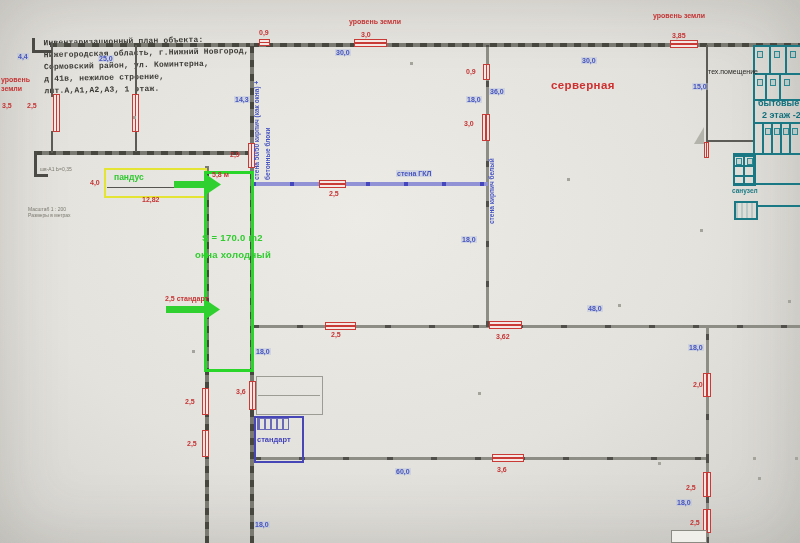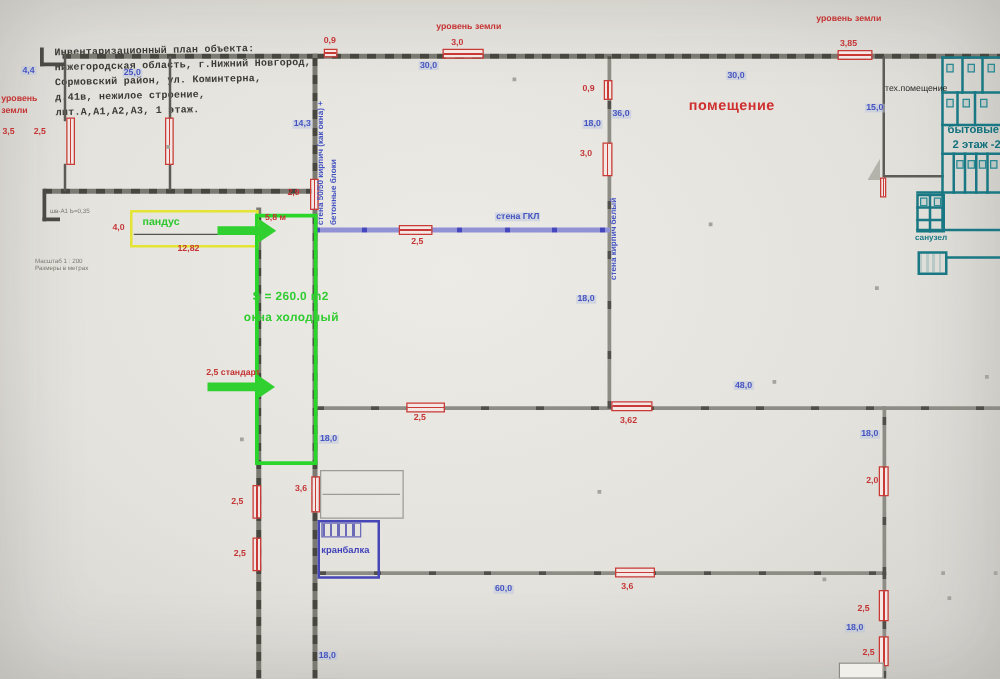--- a/index.html
+++ b/index.html
@@ -186,54 +186,54 @@
       <div class="lbl r" style="left: 27px; top: 102px;">2,5</div>
       <div class="lbl b" style="left: 17px; top: 53px;">4,4</div>
       <div class="lbl b" style="left: 98px; top: 55px;">25,0</div>
       <div class="lbl r" style="left: 259px; top: 29px;">0,9</div>
       <div class="lbl r" style="left: 349px; top: 18px;">уровень земли</div>
       <div class="lbl r" style="left: 361px; top: 31px;">3,0</div>
       <div class="lbl b" style="left: 335px; top: 49px;">30,0</div>
       <div class="lbl r" style="left: 653px; top: 12px;">уровень земли</div>
       <div class="lbl r" style="left: 672px; top: 32px;">3,85</div>
       <div class="lbl b" style="left: 581px; top: 57px;">30,0</div>
-      <div class="lbl rb" style="left: 551px; top: 79px;">помещение</div>
+      <div class="lbl rb" style="left: 551px; top: 79px;">серверная</div>
       <div class="lbl b" style="left: 234px; top: 96px;">14,3</div>
       <div class="lbl r" style="left: 230px; top: 151px;">2,9</div>
       <div class="lbl vb" style="left: 254px; top: 48px; height: 132px;">стена 50/50 кирпич (как окна) +</div>
       <div class="lbl vb" style="left: 265px; top: 70px; height: 110px;">бетонные блоки</div>
       <div class="lbl r" style="left: 466px; top: 68px;">0,9</div>
       <div class="lbl b" style="left: 489px; top: 88px;">36,0</div>
       <div class="lbl b" style="left: 466px; top: 96px;">18,0</div>
       <div class="lbl r" style="left: 464px; top: 120px;">3,0</div>
       <div class="lbl b" style="left: 692px; top: 83px;">15,0</div>
       <div class="lbl k" style="left: 708px; top: 68px;">тех.помещение</div>
       <div class="lbl tb" style="left: 758px; top: 99px;">бытовые п</div>
       <div class="lbl tb" style="left: 762px; top: 111px;">2 этаж -21</div>
       <div class="lbl b" style="left: 396px; top: 170px;">стена ГКЛ</div>
       <div class="lbl r" style="left: 329px; top: 190px;">2,5</div>
       <div class="lbl g" style="left: 114px; top: 173px;">пандус</div>
       <div class="lbl r" style="left: 90px; top: 179px;">4,0</div>
       <div class="lbl r" style="left: 212px; top: 171px;">5,8 м</div>
       <div class="lbl r" style="left: 142px; top: 196px;">12,82</div>
       <div class="lbl vb" style="left: 489px; top: 152px; height: 72px;">стена кирпич белый</div>
       <div class="lbl b" style="left: 461px; top: 236px;">18,0</div>
-      <div class="lbl gl" style="left: 202px; top: 233px;">S = 260.0 m2</div>
+      <div class="lbl gl" style="left: 202px; top: 233px;">S = 170.0 m2</div>
       <div class="lbl gl" style="left: 195px; top: 250px;">окна холодный</div>
       <div class="lbl rsb" style="left: 165px; top: 295px;">2,5 стандарт</div>
       <div class="lbl r" style="left: 331px; top: 331px;">2,5</div>
       <div class="lbl b" style="left: 255px; top: 348px;">18,0</div>
       <div class="lbl r" style="left: 496px; top: 333px;">3,62</div>
       <div class="lbl b" style="left: 587px; top: 305px;">48,0</div>
       <div class="lbl b" style="left: 688px; top: 344px;">18,0</div>
       <div class="lbl r" style="left: 693px; top: 381px;">2,0</div>
       <div class="lbl r" style="left: 236px; top: 388px;">3,6</div>
       <div class="lbl r" style="left: 185px; top: 398px;">2,5</div>
       <div class="lbl r" style="left: 187px; top: 440px;">2,5</div>
-      <div class="lbl sb" style="left: 257px; top: 436px;">кранбалка</div>
+      <div class="lbl sb" style="left: 257px; top: 436px;">стандарт</div>
       <div class="lbl t" style="left: 732px; top: 188px;">санузел</div>
       <div class="lbl r" style="left: 497px; top: 466px;">3,6</div>
       <div class="lbl b" style="left: 395px; top: 468px;">60,0</div>
       <div class="lbl b" style="left: 254px; top: 521px;">18,0</div>
       <div class="lbl r" style="left: 686px; top: 484px;">2,5</div>
       <div class="lbl b" style="left: 676px; top: 499px;">18,0</div>
       <div class="lbl r" style="left: 690px; top: 519px;">2,5</div>
       <div class="lbl tiny" style="left: 28px; top: 207px;">Масштаб 1 : 200</div>
       <div class="lbl tiny" style="left: 28px; top: 213px;">Размеры в метрах</div>
       <div class="lbl tiny" style="left: 40px; top: 167px;">шв-А1 Ь=0,35</div>

